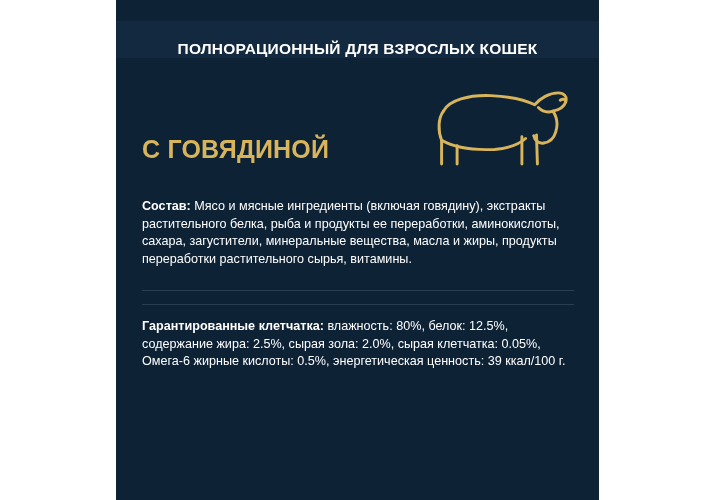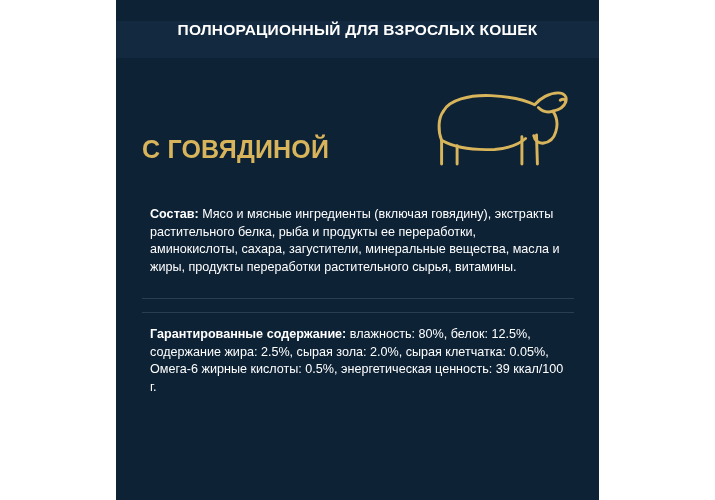--- a/index.html
+++ b/index.html
@@ -23,21 +23,21 @@
     box-sizing: border-box;
   }
   .header-band {
     position: absolute;
     left: 0;
     top: 21px;
     width: 483px;
     height: 37px;
     background: #13293f;
     display: flex;
-    align-items: flex-start;
+    align-items: flex-end;
     justify-content: center;
   }
   .header-title {
     color: #ffffff;
     font-size: 15.5px;
     font-weight: bold;
     letter-spacing: 0.2px;
     text-align: center;
     white-space: nowrap;
   }
@@ -73,21 +73,21 @@
   .sections {
     position: absolute;
     left: 26px;
     top: 198px;
     width: 432px;
   }
   .section {
     margin-bottom: 22px;
   }
   .section p {
-    margin: 8px;
+    margin: 0;
     color: #ffffff;
     font-size: 12.6px;
     line-height: 17.5px;
     text-align: left;
   }
   .section .lead {
     font-weight: bold;
   }
   .divider {
     height: 1px;
@@ -146,18 +146,18 @@
       </p>
     </div>
 
     <div class="divider"></div>
 
 
     <div class="divider"></div>
 
     <div class="section">
       <p>
-        <span class="lead">Гарантированные содержание:</span><span> влажность: 80%, белок: 12.5%, содержание жира: 2.5%, сырая зола: 2.0%, сырая клетчатка: 0.05%, Омега-6 жирные кислоты: 0.5%, энергетическая ценность: 39 ккал/100 г.</span>
+        <span class="lead">Гарантированные клетчатка:</span><span> влажность: 80%, белок: 12.5%, содержание жира: 2.5%, сырая зола: 2.0%, сырая клетчатка: 0.05%, Омега-6 жирные кислоты: 0.5%, энергетическая ценность: 39 ккал/100 г.</span>
       </p>
     </div>
 
   </div>
 </div>
 
 </body></html>

